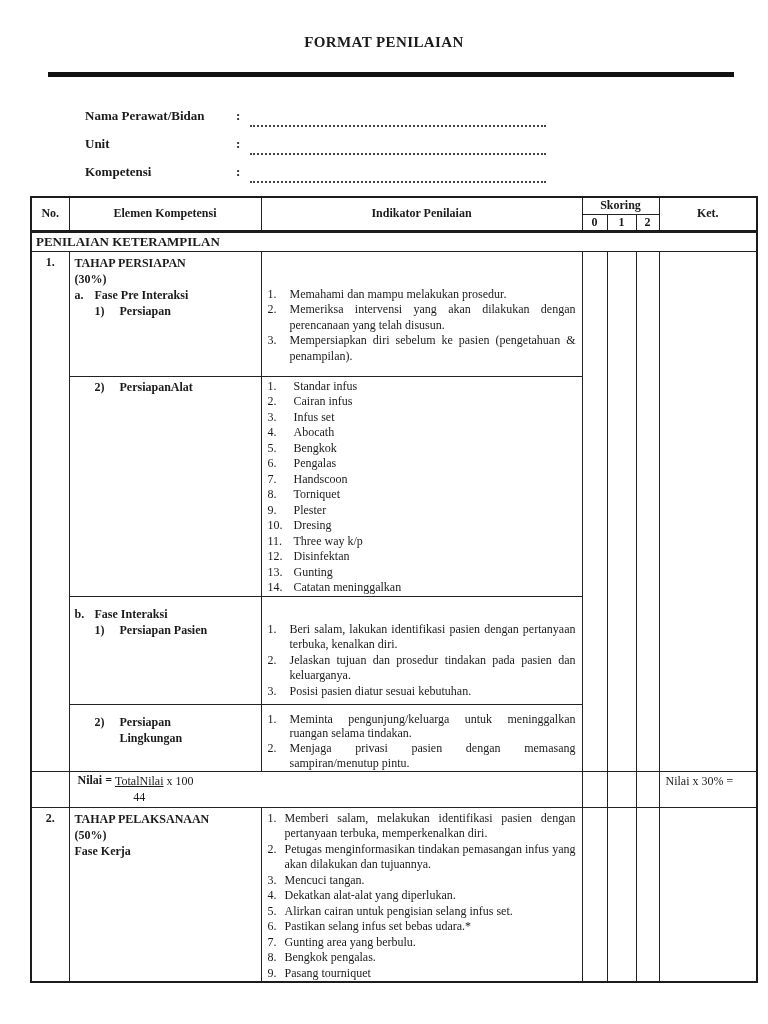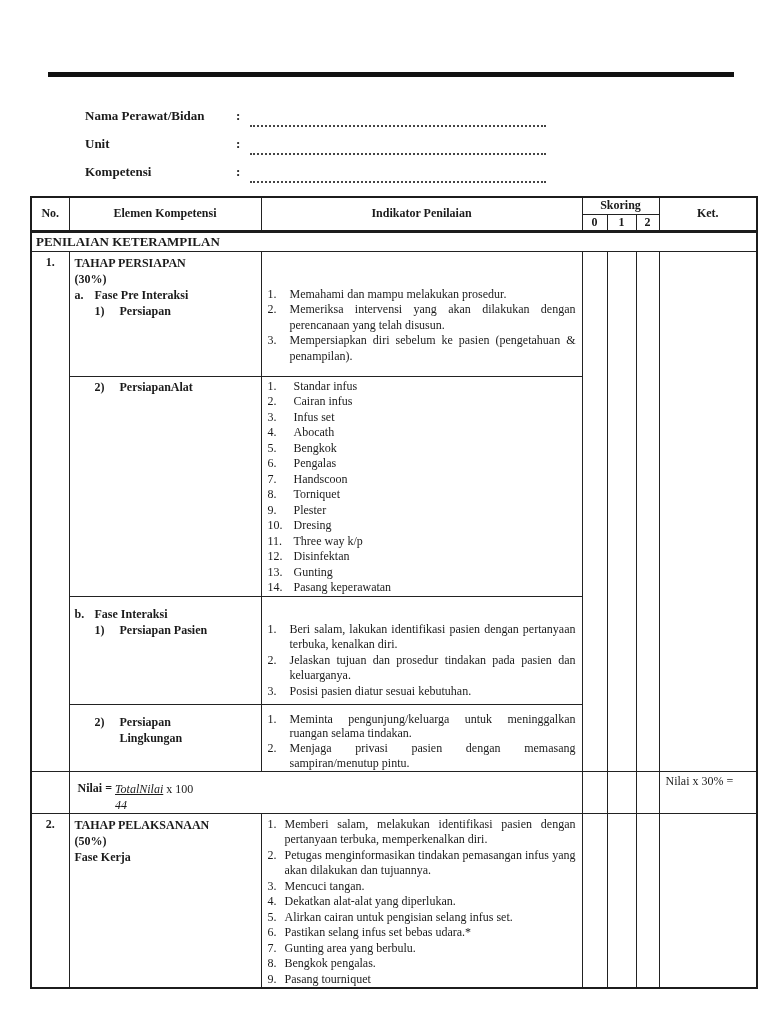--- a/index.html
+++ b/index.html
@@ -49,34 +49,35 @@
 
   .item { display:flex; }
   .item .n { width:22px; flex:none; }
   .item .t { flex:1; text-align:justify; }
   .alat .item .n { width:26px; }
   .alat { line-height:15.2px; }
   .r2list { line-height:14.7px; font-size:11.8px; }
   .r2list .item .n { width:17px; }
 
   
-  td.nilai-cell { padding:9px 0 0 8px; font-size:12.5px; }
+  td.nilai-cell { padding:1px 0 0 8px; font-size:12.5px; }
   .nf-bold { font-weight:bold; }
-  .frac { display:inline-block; text-align:left; vertical-align:top; line-height:16px;font-style:italic; }
+  .frac { display:inline-block; text-align:center; vertical-align:top; line-height:16px; }
   .frac-num { display:block; text-decoration:underline; }
   .frac-den { display:block; }
   .nf-mult { vertical-align:top; line-height:16px; }
   td.ket-cell { padding:2px 2px 0 6px; font-size:12px; }
 </style>
 </head>
 <body>
 
 <div class="page">
 
   <div class="title-block">
+    <div>FORMAT PENILAIAN</div>
   </div>
   <div class="thick-rule"></div>
 
   <div class="form-area">
     <div class="frow">
       <span class="flabel">Nama Perawat/Bidan</span>
       <span class="fcolon">:</span>
       <span class="fleader"></span>
     </div>
     <div class="frow">
@@ -210,21 +211,21 @@
         <div class="item">
               <span class="n">12.</span>
               <span class="t">Disinfektan</span>
             </div>
         <div class="item">
               <span class="n">13.</span>
               <span class="t">Gunting</span>
             </div>
         <div class="item">
               <span class="n">14.</span>
-              <span class="t">Pasang keperawatan</span>
+              <span class="t">Catatan meninggalkan</span>
             </div>
       </td>
     </tr>
 
     <tr style="height:108px">
       <td class="elem nb" style="padding-top:9px">
         <div class="sub">
           <span class="mk">b.</span>
           <span>Fase Interaksi</span>
         </div>

